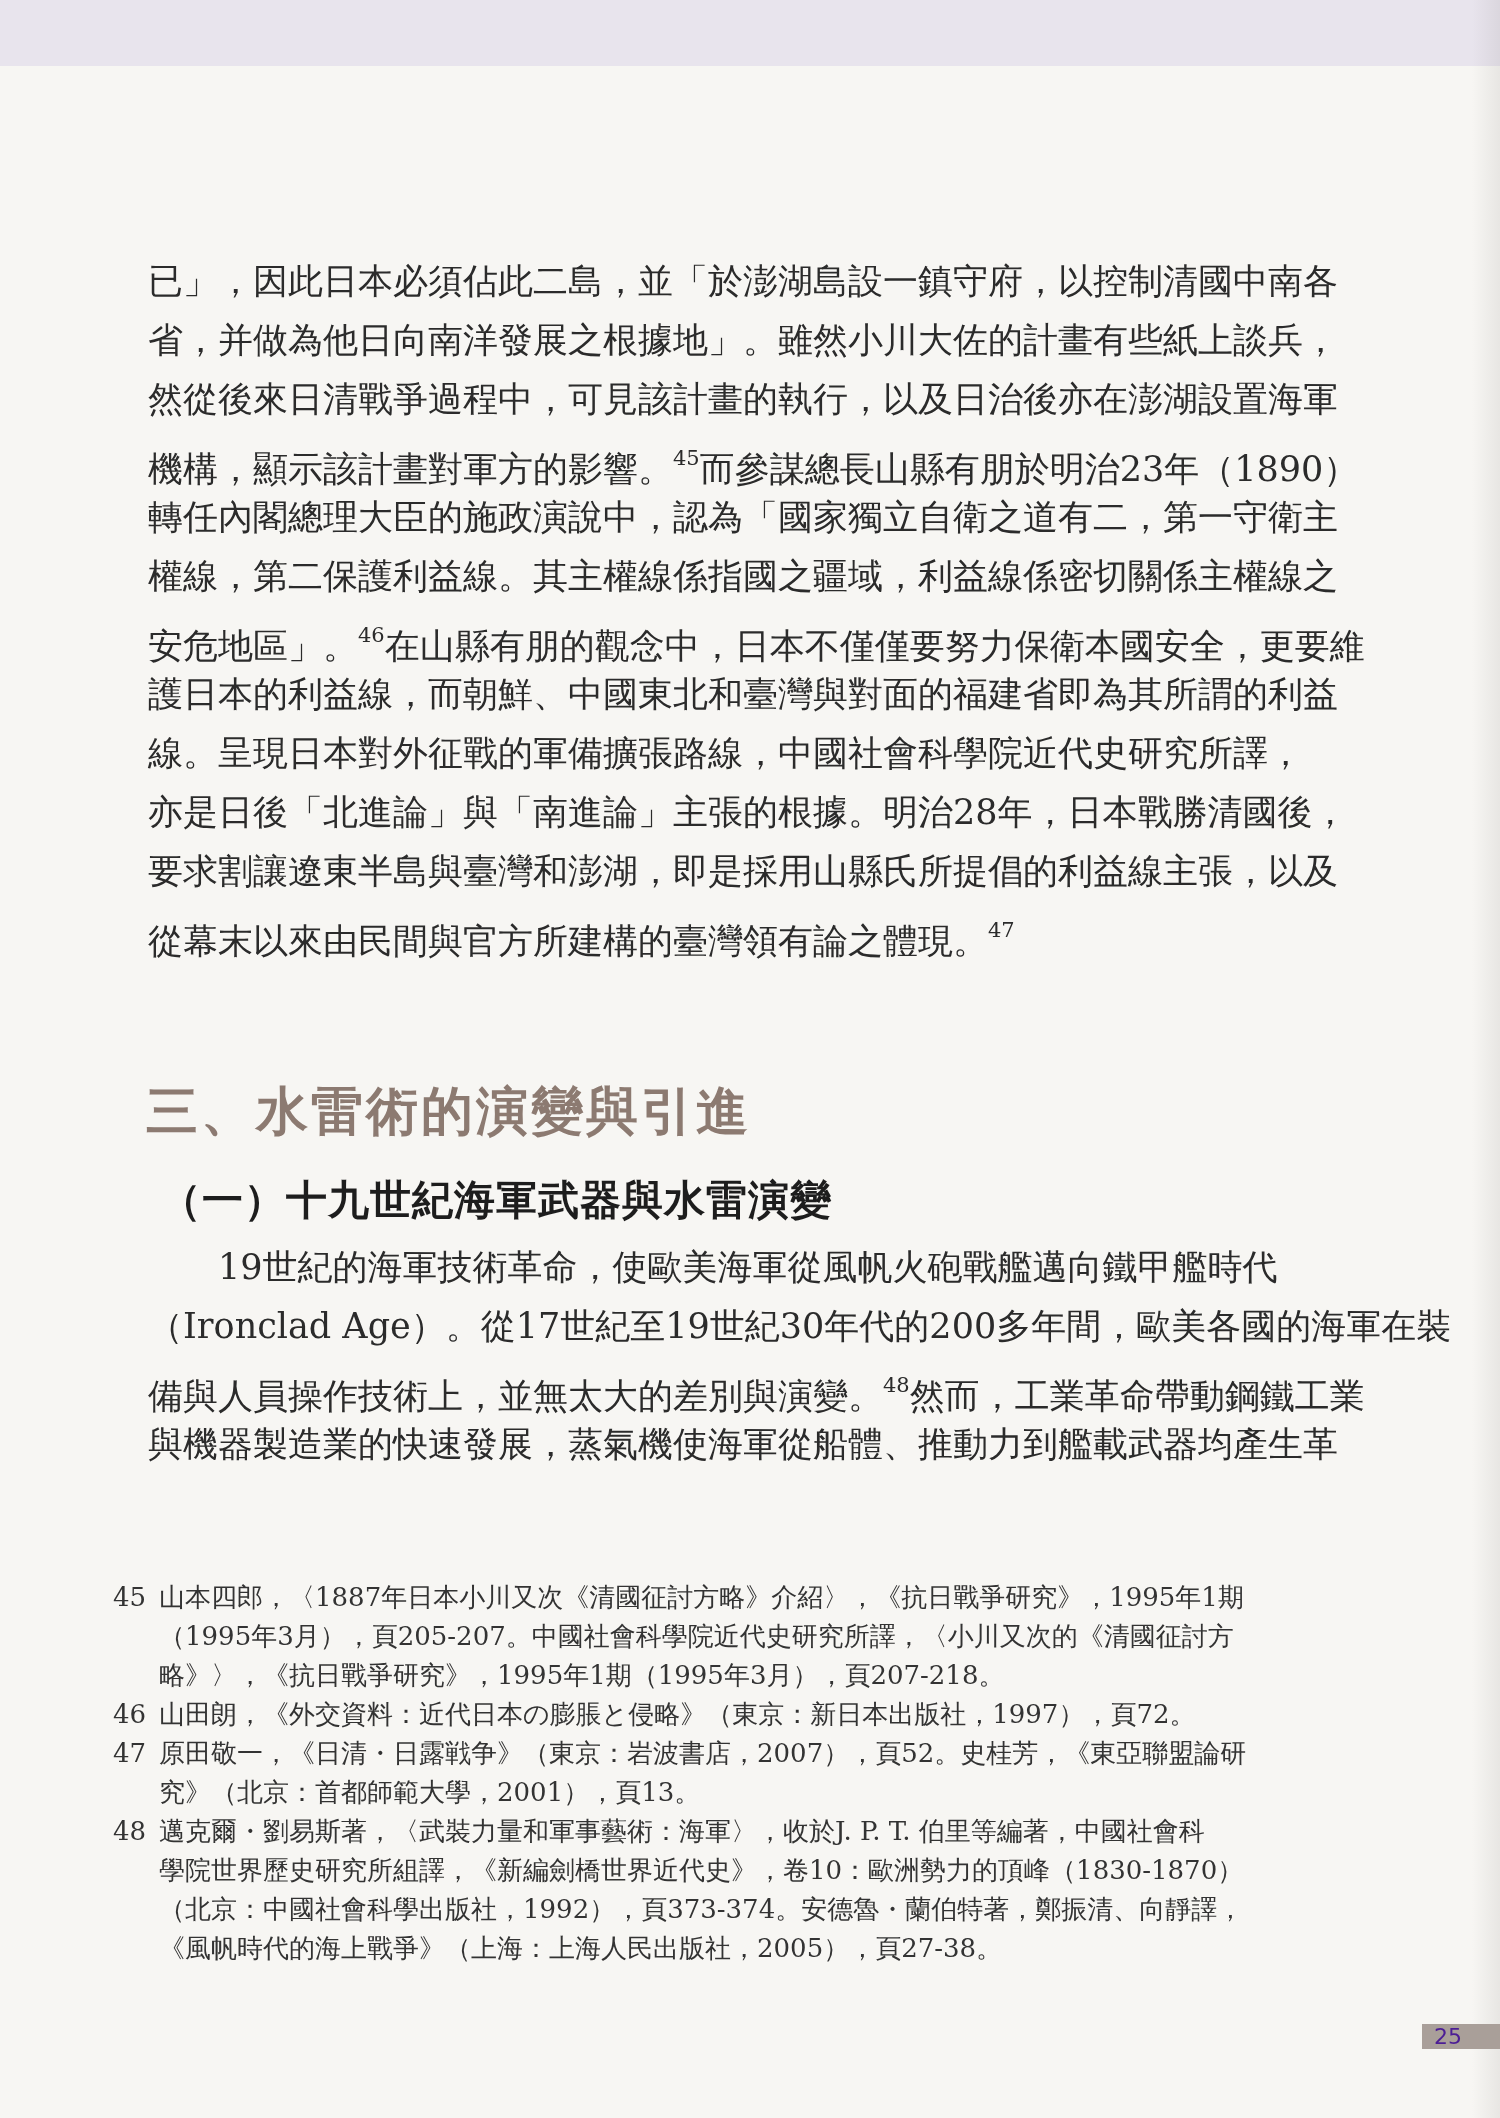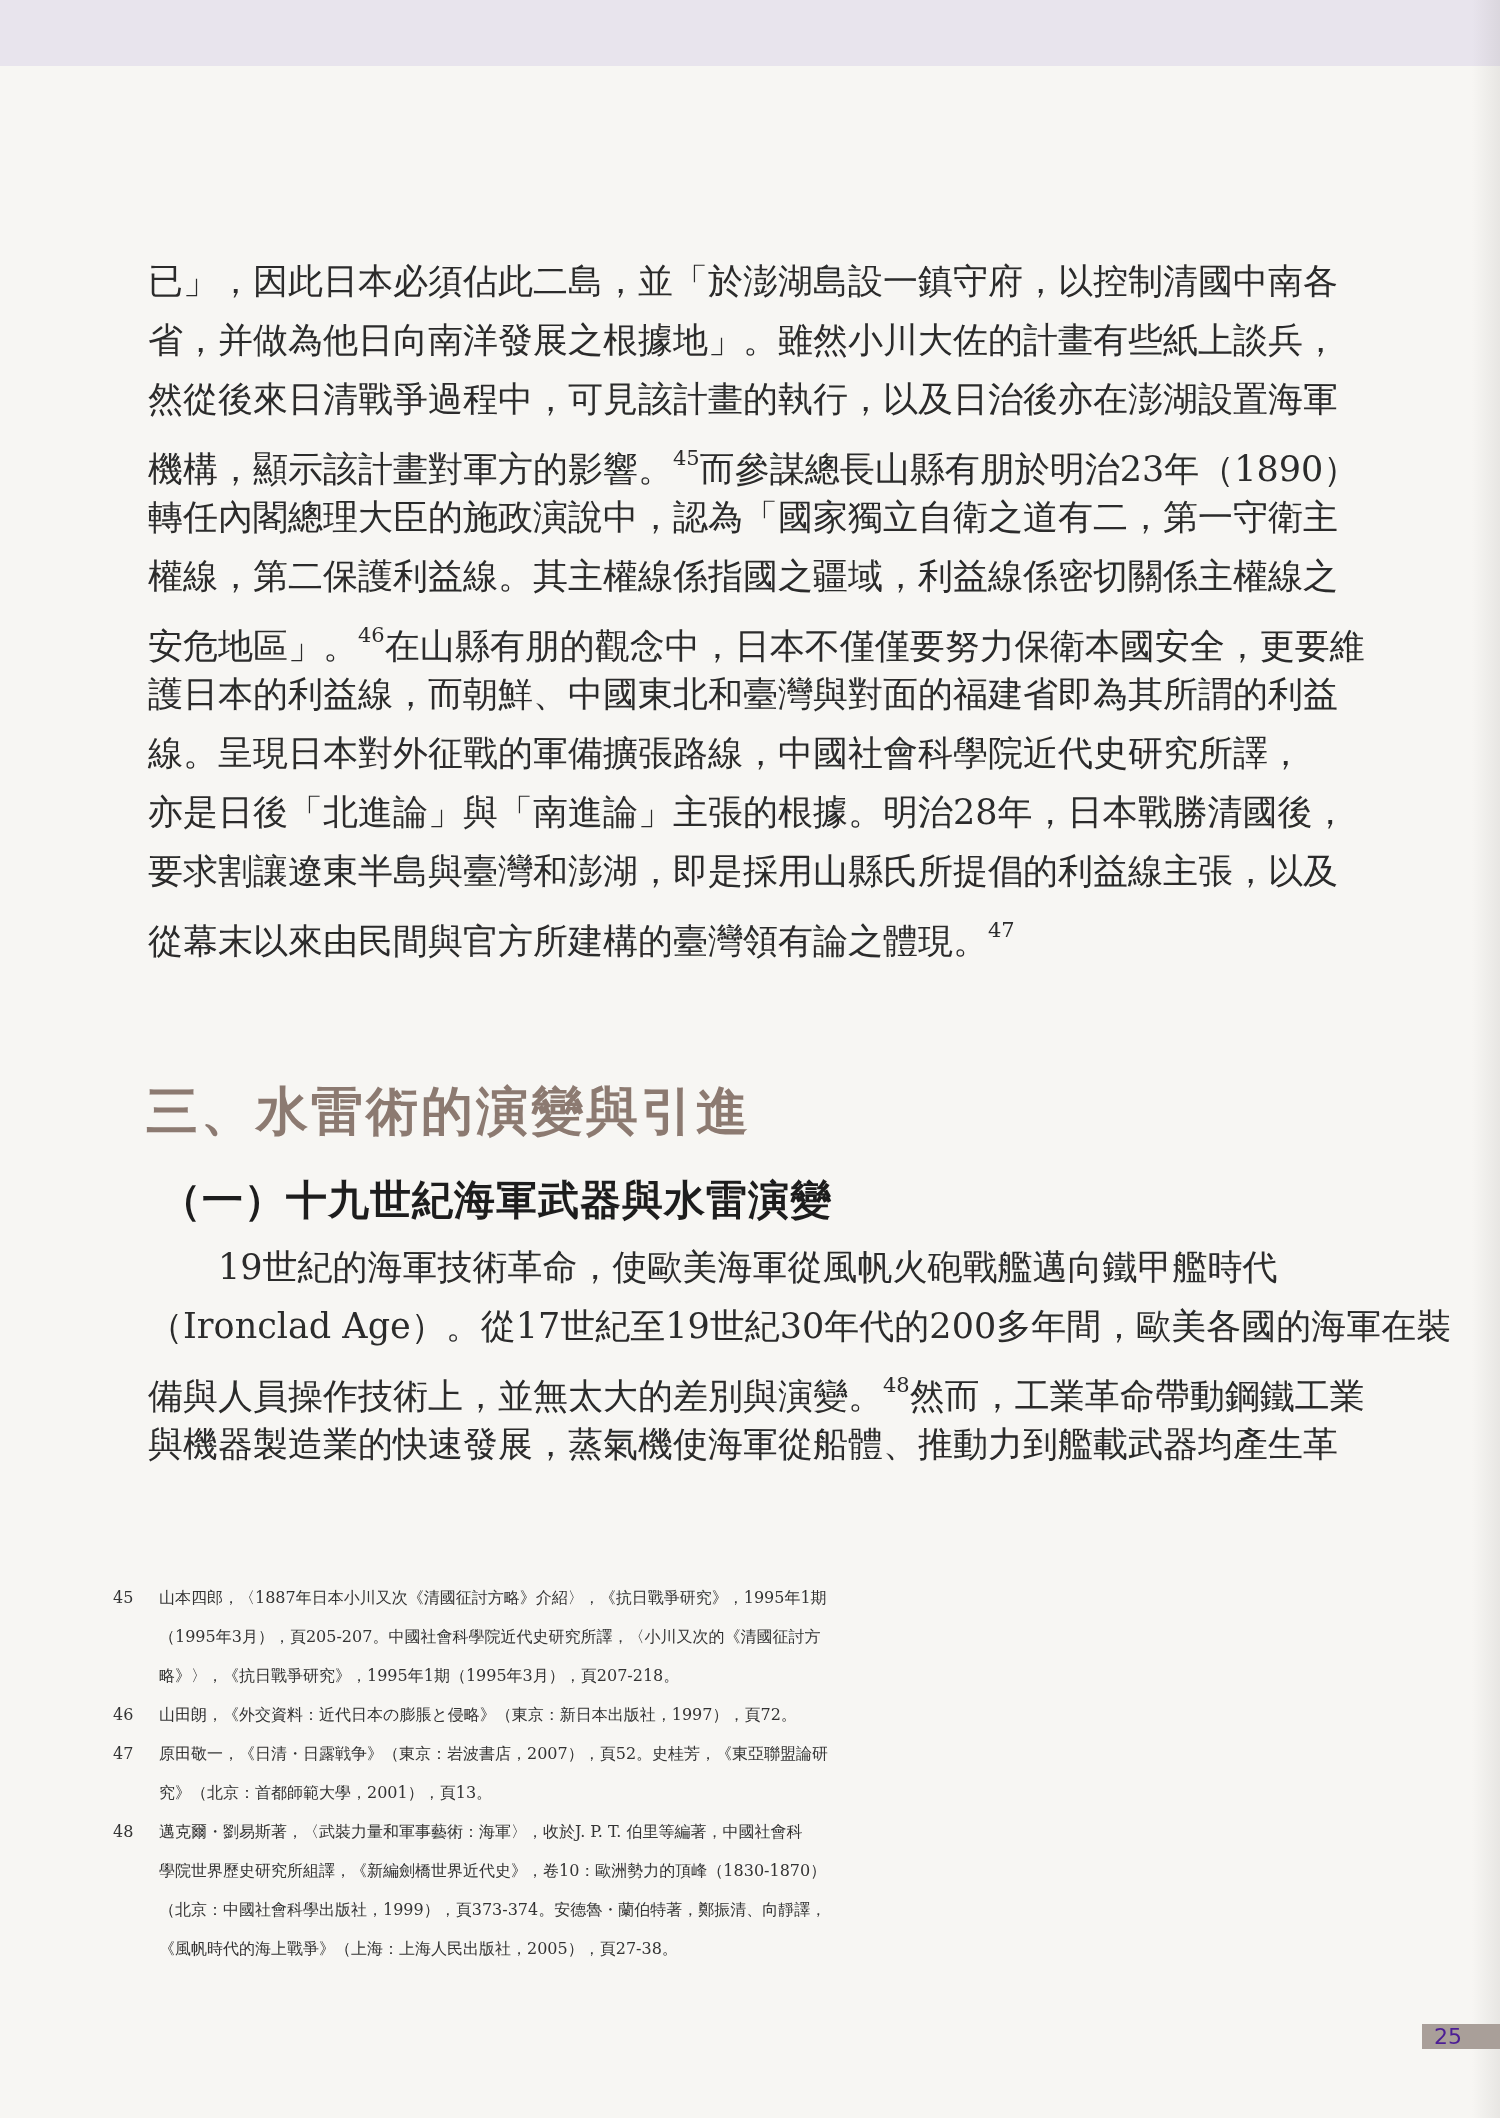--- a/index.html
+++ b/index.html
@@ -45,21 +45,21 @@
     letter-spacing:3px;color:var(--heading);
   }
   .subsection-heading{
     position:absolute;left:146px;top:1158px;margin:14px;
     font-family:"DejaVu Sans","Liberation Sans",sans-serif;
     font-weight:bold;font-size:41px;line-height:56px;
     letter-spacing:1px;color:#1d1d1d;
   }
   .footnotes{
     position:absolute;left:113px;top:1578px;width:1300px;
-    font-size:16px;color:#333;
+    font-size:26px;color:#333;
   }
   .fn-line{line-height:39px;height:39px;white-space:nowrap;}
   .fn-num{display:inline-block;width:46px;}
   .fn-cont{margin-left:46px;}
   .page-number-badge{
     position:absolute;top:2024px;right:0;width:78px;height:25px;
     background:var(--badge);
     color:#4c1d95;
     font-family:"DejaVu Sans","Liberation Sans",sans-serif;
     font-size:22px;line-height:25px;
@@ -100,18 +100,18 @@
 
   <section class="footnotes">
     <div class="fn-line fn-first"><span class="fn-num">45</span><span class="fn-text">山本四郎，〈1887年日本小川又次《清國征討方略》介紹〉，《抗日戰爭研究》，1995年1期</span></div>
     <div class="fn-line fn-cont">（1995年3月），頁205-207。中國社會科學院近代史研究所譯，〈小川又次的《清國征討方</div>
     <div class="fn-line fn-cont">略》〉，《抗日戰爭研究》，1995年1期（1995年3月），頁207-218。</div>
     <div class="fn-line fn-first"><span class="fn-num">46</span><span class="fn-text">山田朗，《外交資料：近代日本の膨脹と侵略》（東京：新日本出版社，1997），頁72。</span></div>
     <div class="fn-line fn-first"><span class="fn-num">47</span><span class="fn-text">原田敬一，《日清・日露戦争》（東京：岩波書店，2007），頁52。史桂芳，《東亞聯盟論研</span></div>
     <div class="fn-line fn-cont">究》（北京：首都師範大學，2001），頁13。</div>
     <div class="fn-line fn-first"><span class="fn-num">48</span><span class="fn-text">邁克爾・劉易斯著，〈武裝力量和軍事藝術：海軍〉，收於J. P. T. 伯里等編著，中國社會科</span></div>
     <div class="fn-line fn-cont">學院世界歷史研究所組譯，《新編劍橋世界近代史》，卷10：歐洲勢力的頂峰（1830-1870）</div>
-    <div class="fn-line fn-cont">（北京：中國社會科學出版社，1999），頁373-374。安德魯・蘭伯特著，鄭振清、向靜譯，</div>
+    <div class="fn-line fn-cont">（北京：中國社會科學出版社，1992），頁373-374。安德魯・蘭伯特著，鄭振清、向靜譯，</div>
     <div class="fn-line fn-cont">《風帆時代的海上戰爭》（上海：上海人民出版社，2005），頁27-38。</div>
   </section>
 
   <div class="page-number-badge"><span>25</span></div>
 </div>
 
 </body></html>

